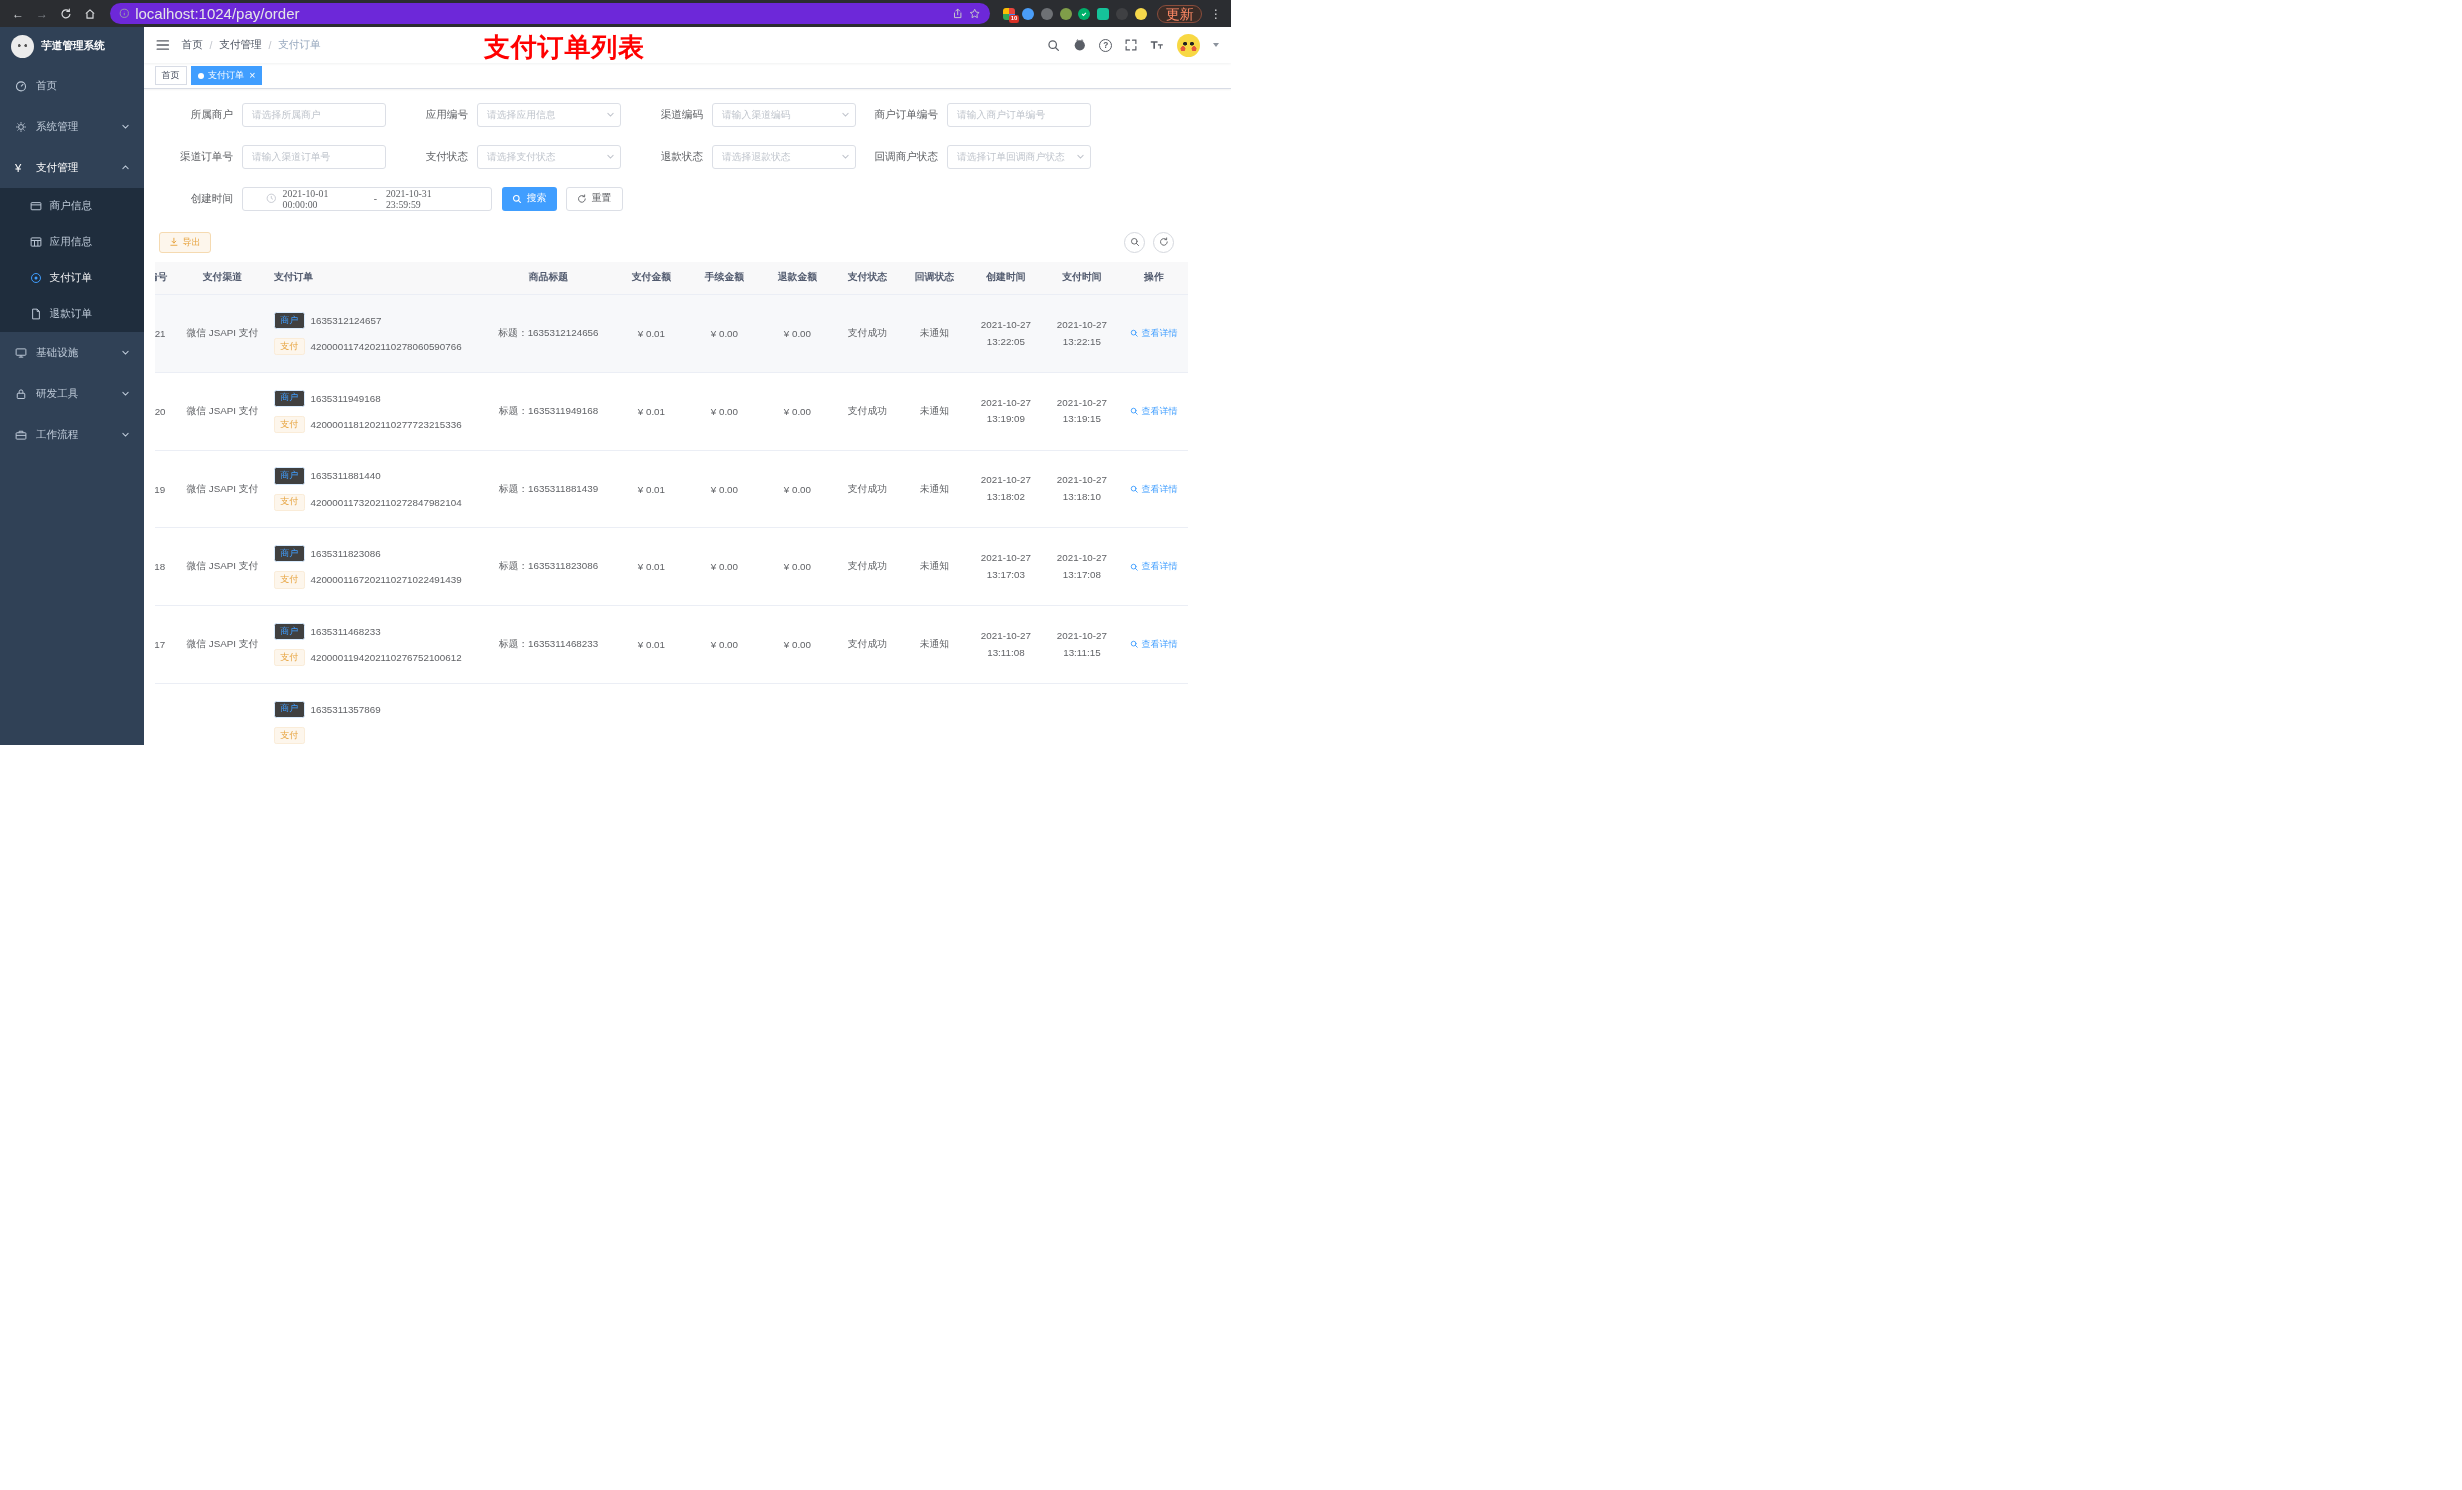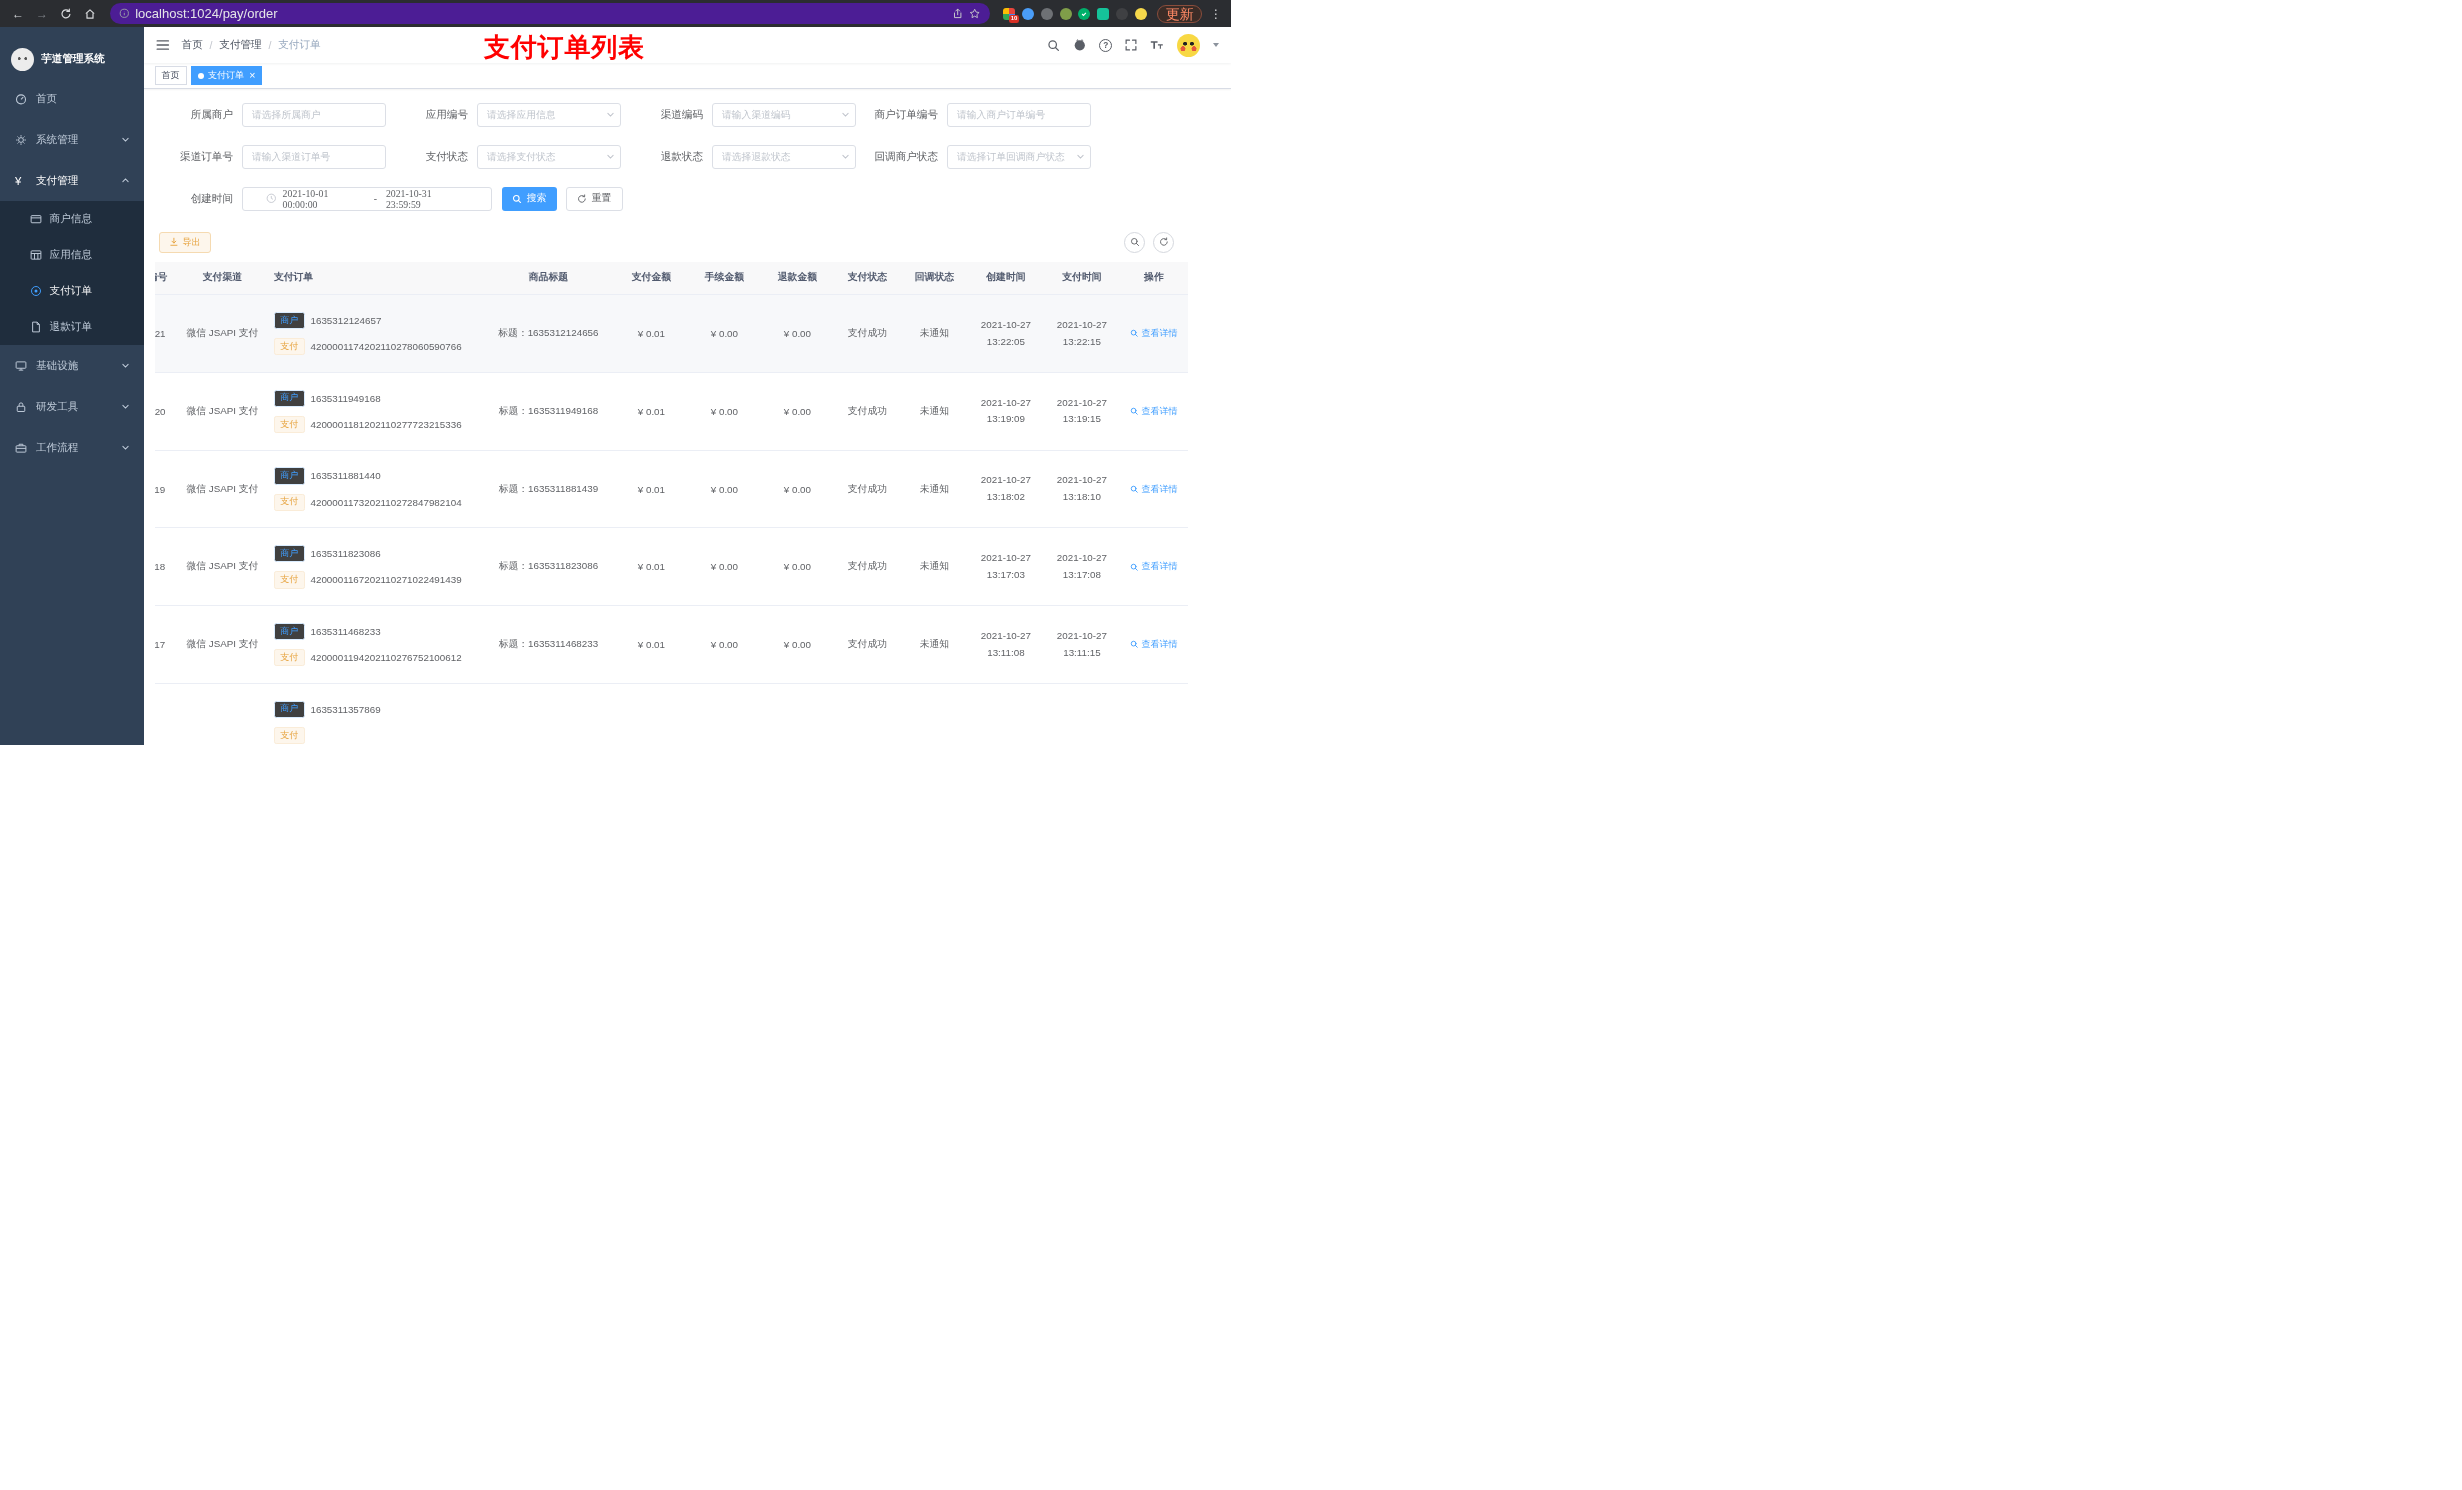--- a/index.html
+++ b/index.html
@@ -5,41 +5,41 @@
   * { box-sizing: border-box; margin: 0; padding: 0; }
   html,body { width:1231px; height:745px; overflow:hidden; }
   body { font-family:"Liberation Sans","DejaVu Sans",sans-serif; font-size:10.6px; color:#303133; background:#fff; }
   button { background:none; border:none; font:inherit; color:inherit; cursor:pointer; }
   .page { width:1231px; height:745px; display:flex; flex-direction:column; }
 
   
   .browser-bar { height:27px; background:#2b2d31; display:flex; align-items:center; padding:0 7.6px; gap:3px; color:#d7d9dc; flex-shrink:0; }
   .nav-ic { width:21px; height:21px; border-radius:50%; display:flex; align-items:center; justify-content:center; font-size:12px; }
   .nav-ic.dim { color:#80848a; }
-  .addr { flex:1; height:21px; margin:7px 6px; border-radius:10.6px; background:#4c1d95; display:flex; align-items:center; padding:0 9px; gap:6px; color:#e4e5e7; font-size:13px; min-width:0; cursor:text; }
+  .addr { flex:1; height:21px; margin:7px 6px; border-radius:10.6px; background:#6d28d9; display:flex; align-items:center; padding:0 9px; gap:6px; color:#e4e5e7; font-size:15px; min-width:0; cursor:text; }
   .addr .spacer { flex:1; }
   .addr .ic-btn { color:#c6c8cb; display:flex; }
   .exts { display:flex; align-items:center; gap:6.8px; margin:0 4.5px; }
   .ext { width:12px; height:12px; border-radius:50%; position:relative; flex-shrink:0; display:flex; align-items:center; justify-content:center; }
   .ext-puzzle { border-radius:3px; background:conic-gradient(#e8453c 0 25%, #4285f4 0 50%, #34a853 0 75%, #fbbc05 0); }
   .ext-badge { position:absolute; right:-3.8px; bottom:-3px; background:#d93025; color:#fff; font-size:6px; line-height:7.6px; padding:0 1.5px; border-radius:2.3px; font-weight:bold; }
   .ext-drop { background:#4a9df8; }
   .ext-gray { background:#6e7175; }
   .ext-olive { background:#7f9e49; }
   .ext-teal { background:#00b06b; }
   .ext-gram { background:#15c39a; border-radius:3px; }
   .ext-dark { background:#3f4043; }
   .ext-face { background:#f6d84b; }
   .update-btn { height:18px; padding:0 7.6px; border-radius:9px; border:0.8px solid #8a4d3c; background:#3a2c27; color:#ff8a65; font-size:14px; margin:0 3px; }
   .menu-dots { font-size:12px; width:15px; }
 
   
   .main { display:flex; height:718px; flex:1; min-height:0; }
   .sidebar { width:144px; background:#304156; color:#bfcbd9; flex-shrink:0; font-size:10.6px; }
-  .logo { height:38px; display:flex; align-items:center; padding-left:10.6px; gap:7.6px;margin-top:13px; }
+  .logo { height:38px; display:flex; align-items:center; padding-left:10.6px; gap:7.6px; }
   .logo-avatar { width:23px; height:23px; border-radius:50%;
     background: radial-gradient(circle at 36% 46%, #555 1.1px, transparent 1.7px),
                 radial-gradient(circle at 64% 46%, #555 1.1px, transparent 1.7px), #ececec; }
   .logo-title { color:#fff; font-weight:bold; font-size:10.6px; }
   .menu-item { height:41px; display:flex; align-items:center; padding:0 13.6px 0 15px; gap:9px; cursor:pointer; }
   .menu-item .mi-ic { width:12px; height:12px; display:flex; flex-shrink:0; }
   .menu-item .chev { margin-left:auto; color:#bfcbd9; display:flex; }
   .menu-item.section-open { color:#fff; }
   .submenu { background:#1f2d3d; }
   .submenu .menu-item { height:36px; padding-left:30px; gap:7.6px; }

